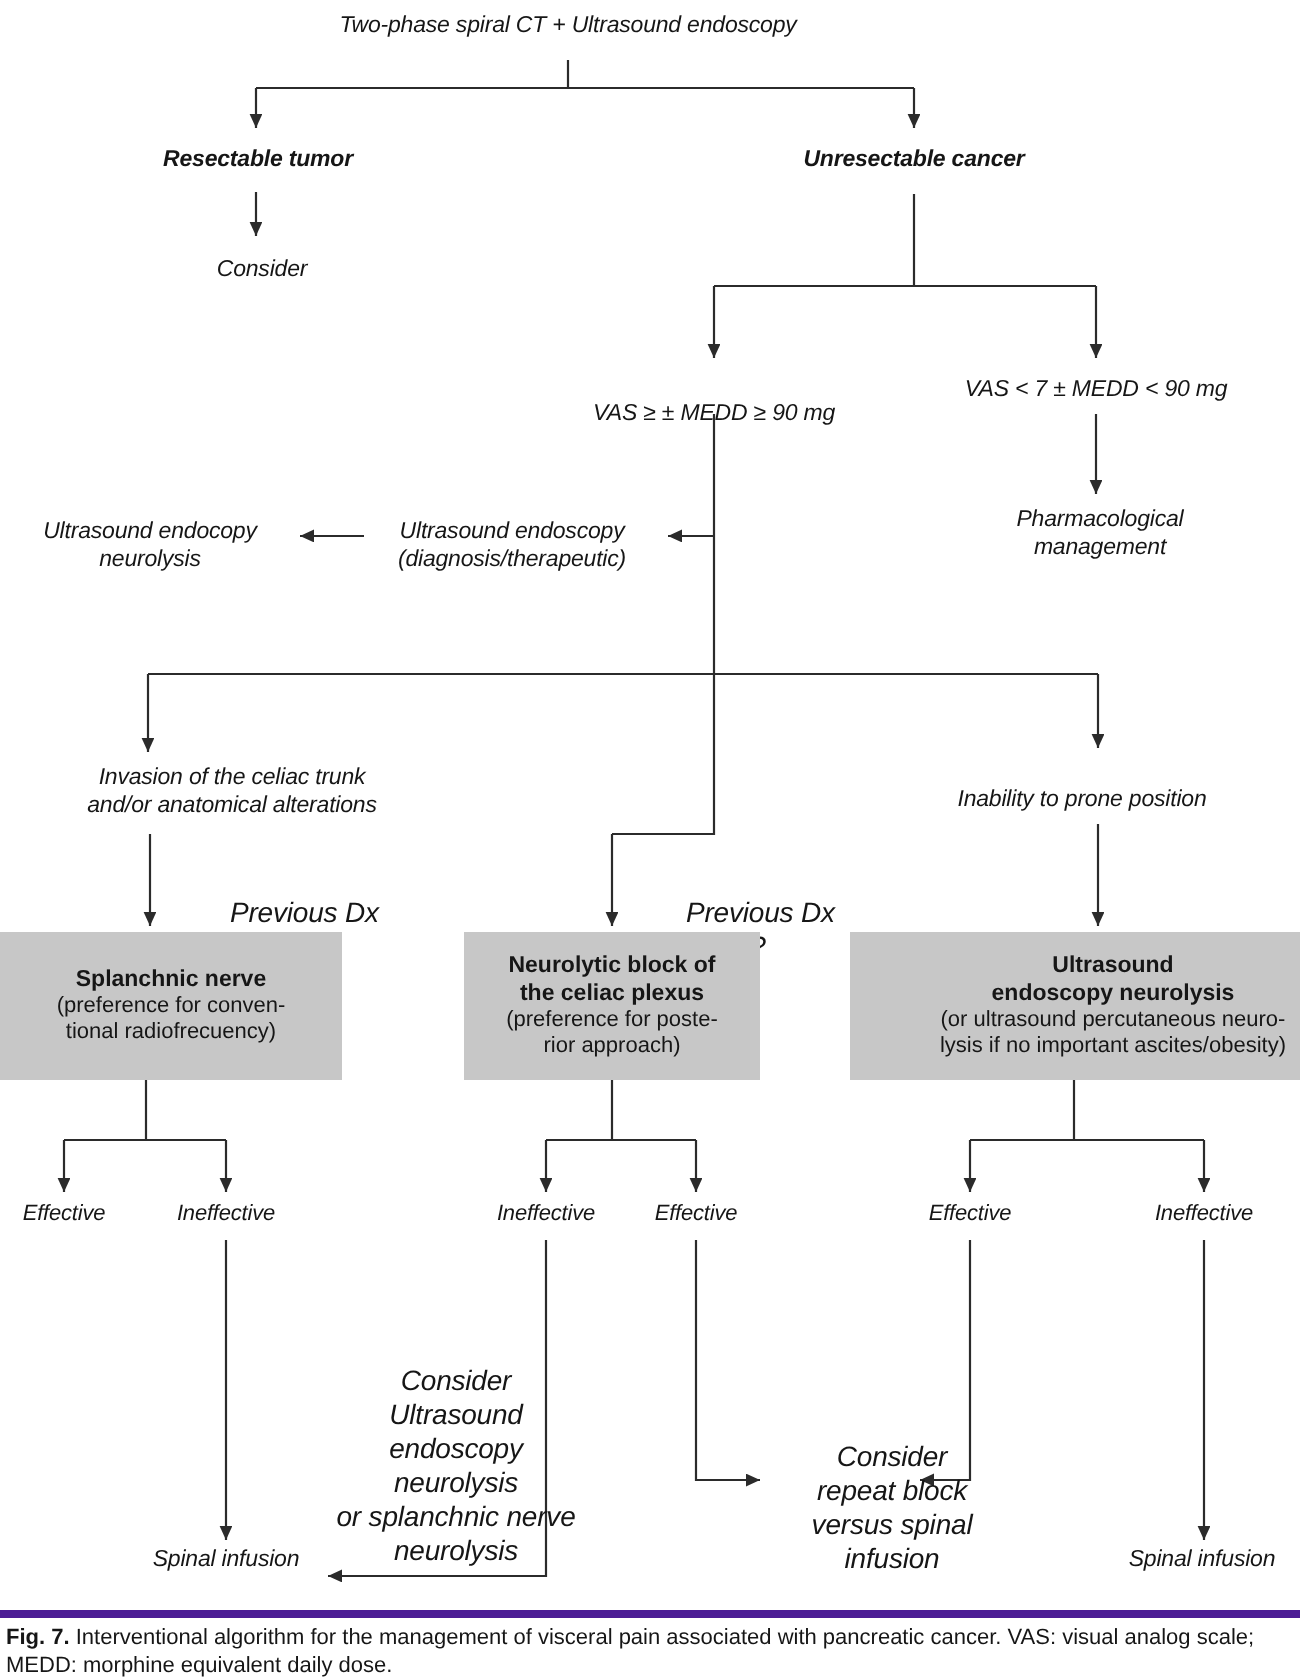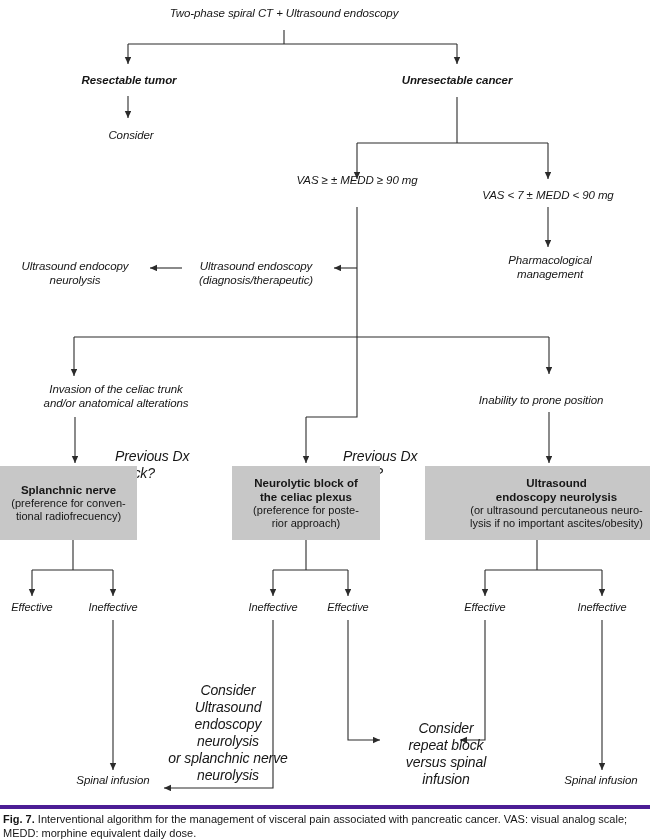--- a/index.html
+++ b/index.html
@@ -68,38 +68,38 @@
     </g>
   </svg>
 
   <div class="lbl" style="left:104px;top:6px;width:360px">Two-phase spiral CT + Ultrasound endoscopy</div>
 
   <div class="lbl bold" style="left:54px;top:73px;width:150px">Resectable tumor</div>
   <div class="lbl bold" style="left:382px;top:73px;width:150px">Unresectable cancer</div>
 
   <div class="lbl" style="left:56px;top:128px;width:150px">Consider</div>
 
-  <div class="lbl" style="left:267px;top:173px;width:180px">VAS ≥ ± MEDD ≥ 90 mg</div>
+  <div class="lbl" style="left:267px;top:200px;width:180px">VAS ≥ ± MEDD ≥ 90 mg</div>
   <div class="lbl" style="left:458px;top:188px;width:180px">VAS &lt; 7 ± MEDD &lt; 90 mg</div>
 
   <div class="lbl" style="left:0px;top:259px;width:150px">Ultrasound endocopy
 neurolysis</div>
   <div class="lbl" style="left:171px;top:259px;width:170px">Ultrasound endoscopy
 (diagnosis/therapeutic)</div>
   <div class="lbl" style="left:465px;top:253px;width:170px">Pharmacological
 management</div>
 
   <div class="lbl" style="left:16px;top:382px;width:200px">Invasion of the celiac trunk
 and/or anatomical alterations</div>
   <div class="lbl" style="left:446px;top:393px;width:190px">Inability to prone position</div>
 
   <div class="lbl small left" style="left:89px;top:448px;width:100px">Previous Dx block?</div>
   <div class="lbl small left" style="left:317px;top:448px;width:100px">Previous Dx block?</div>
 
-  <div class="gbox" style="left:0px;top:466px;width:137px;height:74px">
+  <div class="gbox" style="left:0px;top:466px;width:171px;height:74px">
     <div class="t">Splanchnic nerve</div>
     <div class="s">(preference for conven-
 tional radiofrecuency)</div>
   </div>
 
   <div class="gbox" style="left:232px;top:466px;width:148px;height:74px">
     <div class="t">Neurolytic block of
 the celiac plexus</div>
     <div class="s">(preference for poste-
 rior approach)</div>

